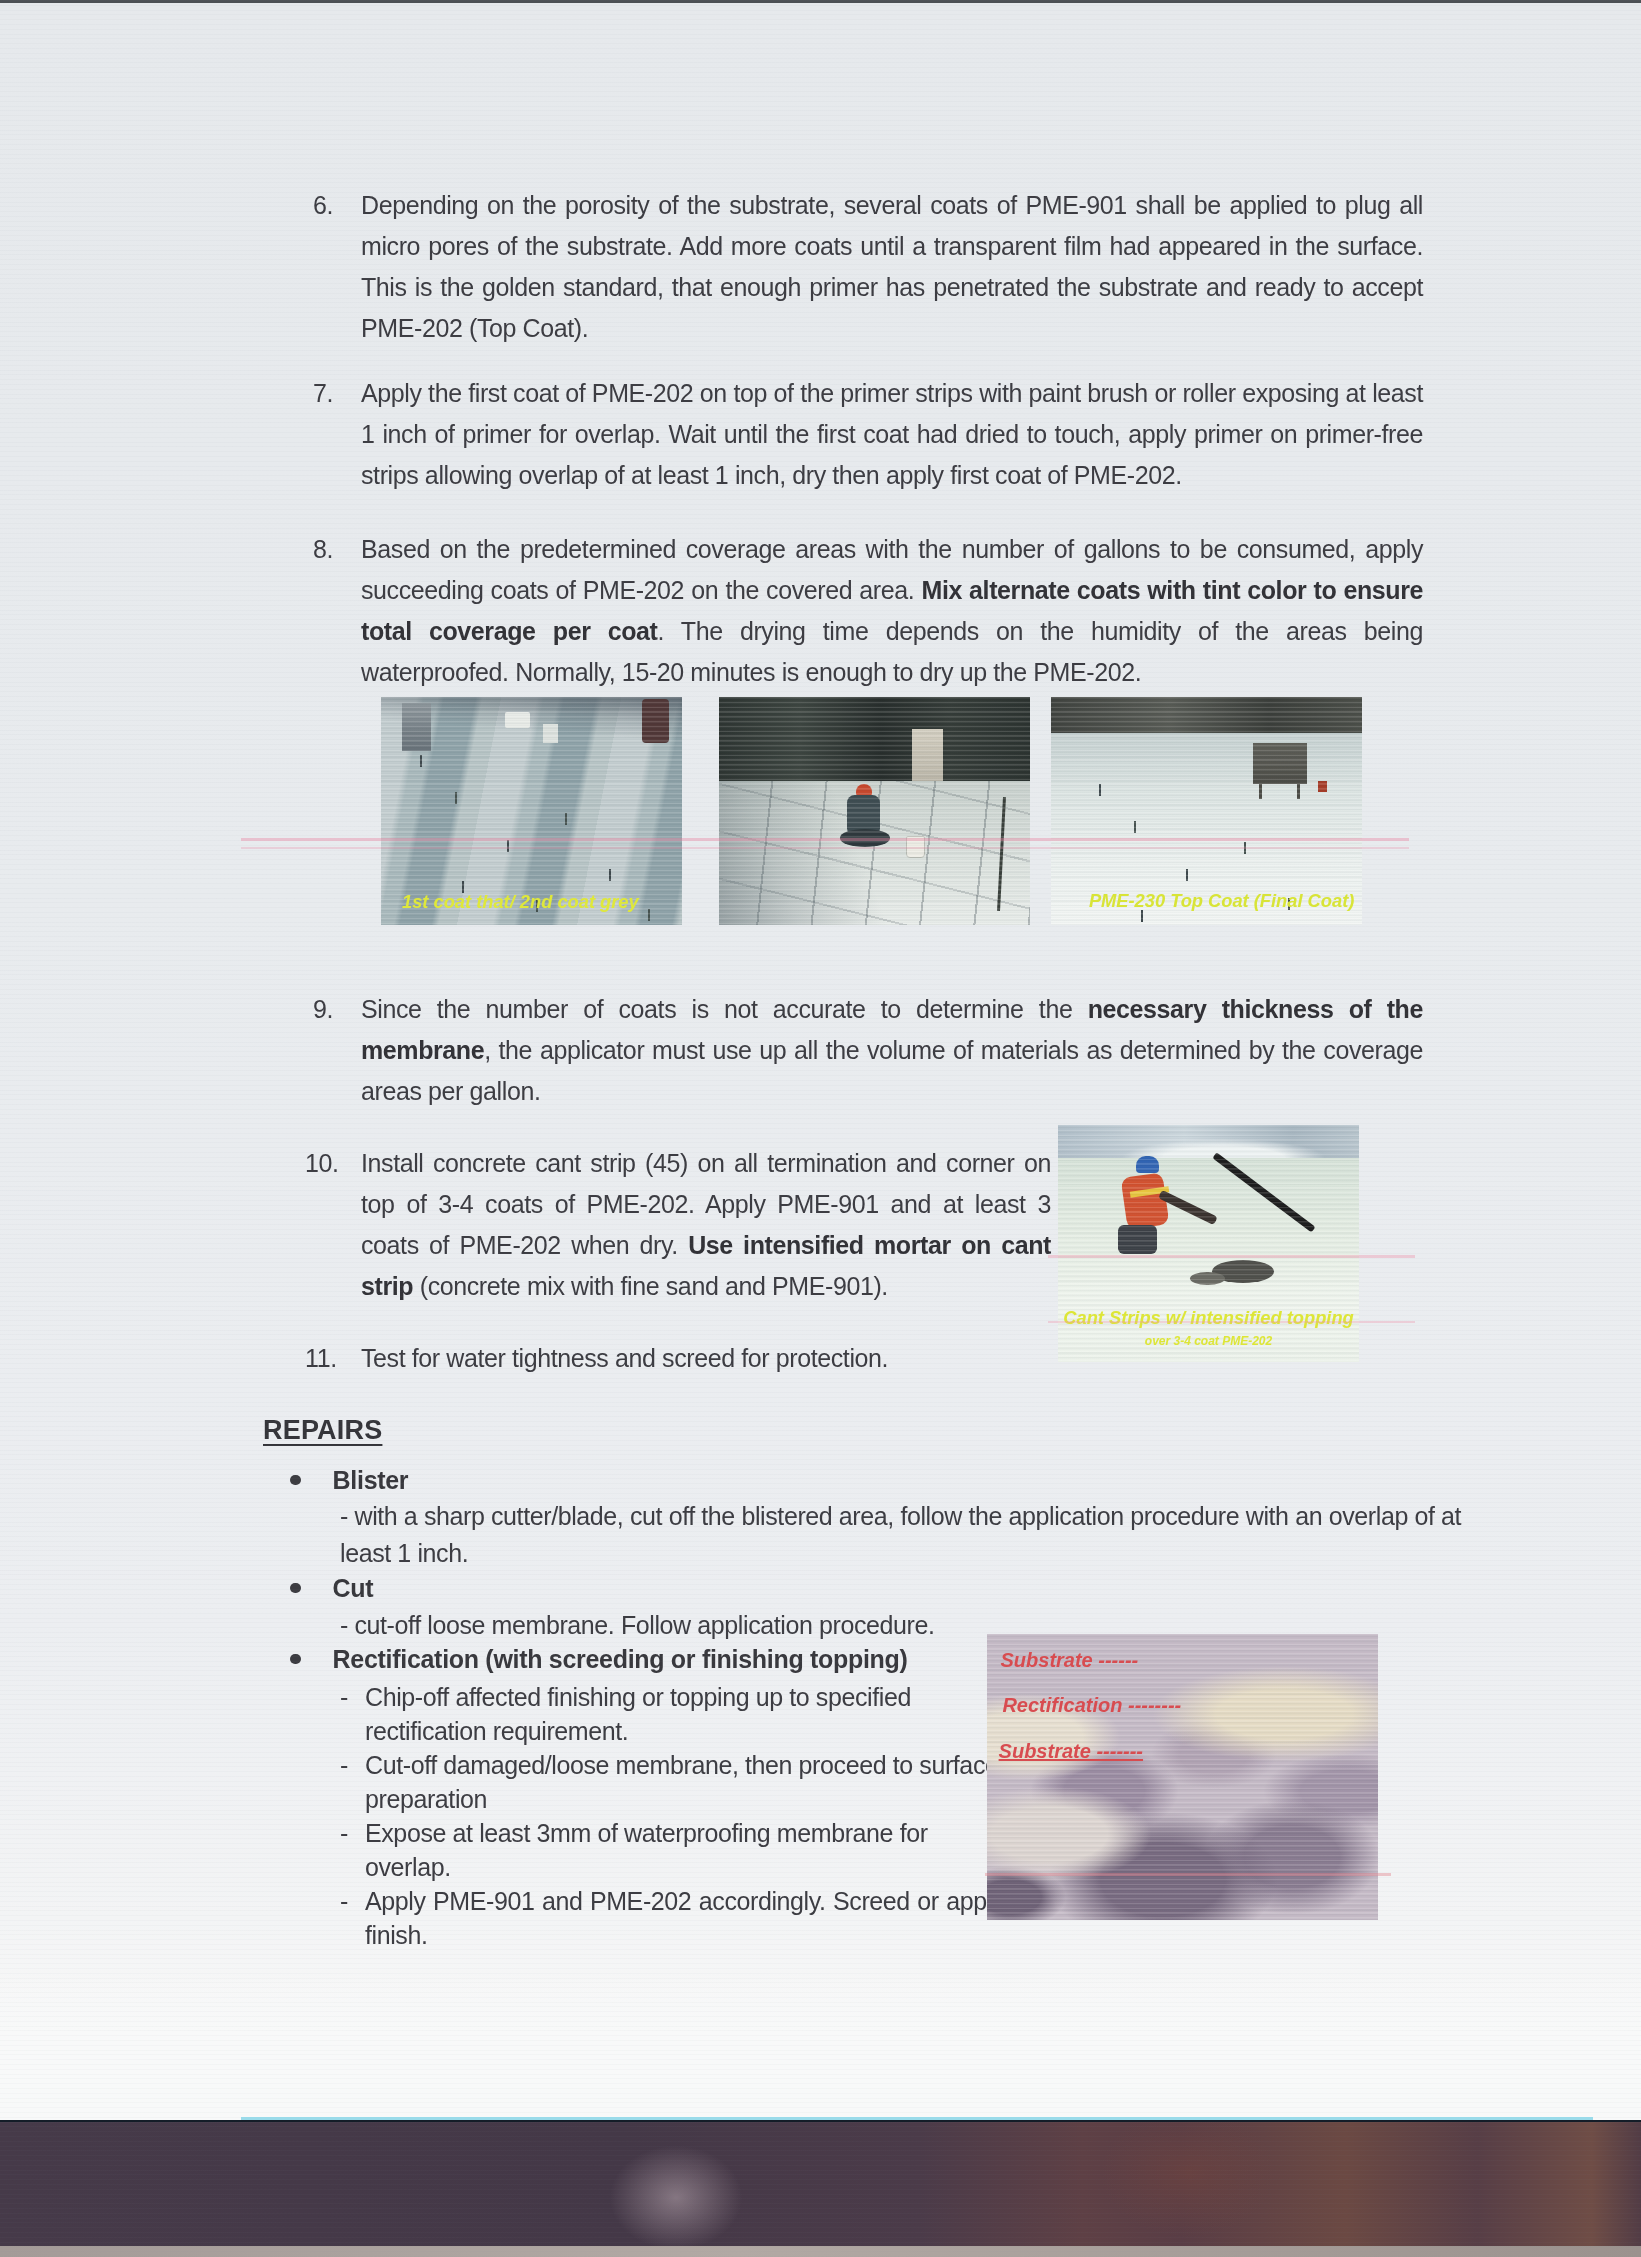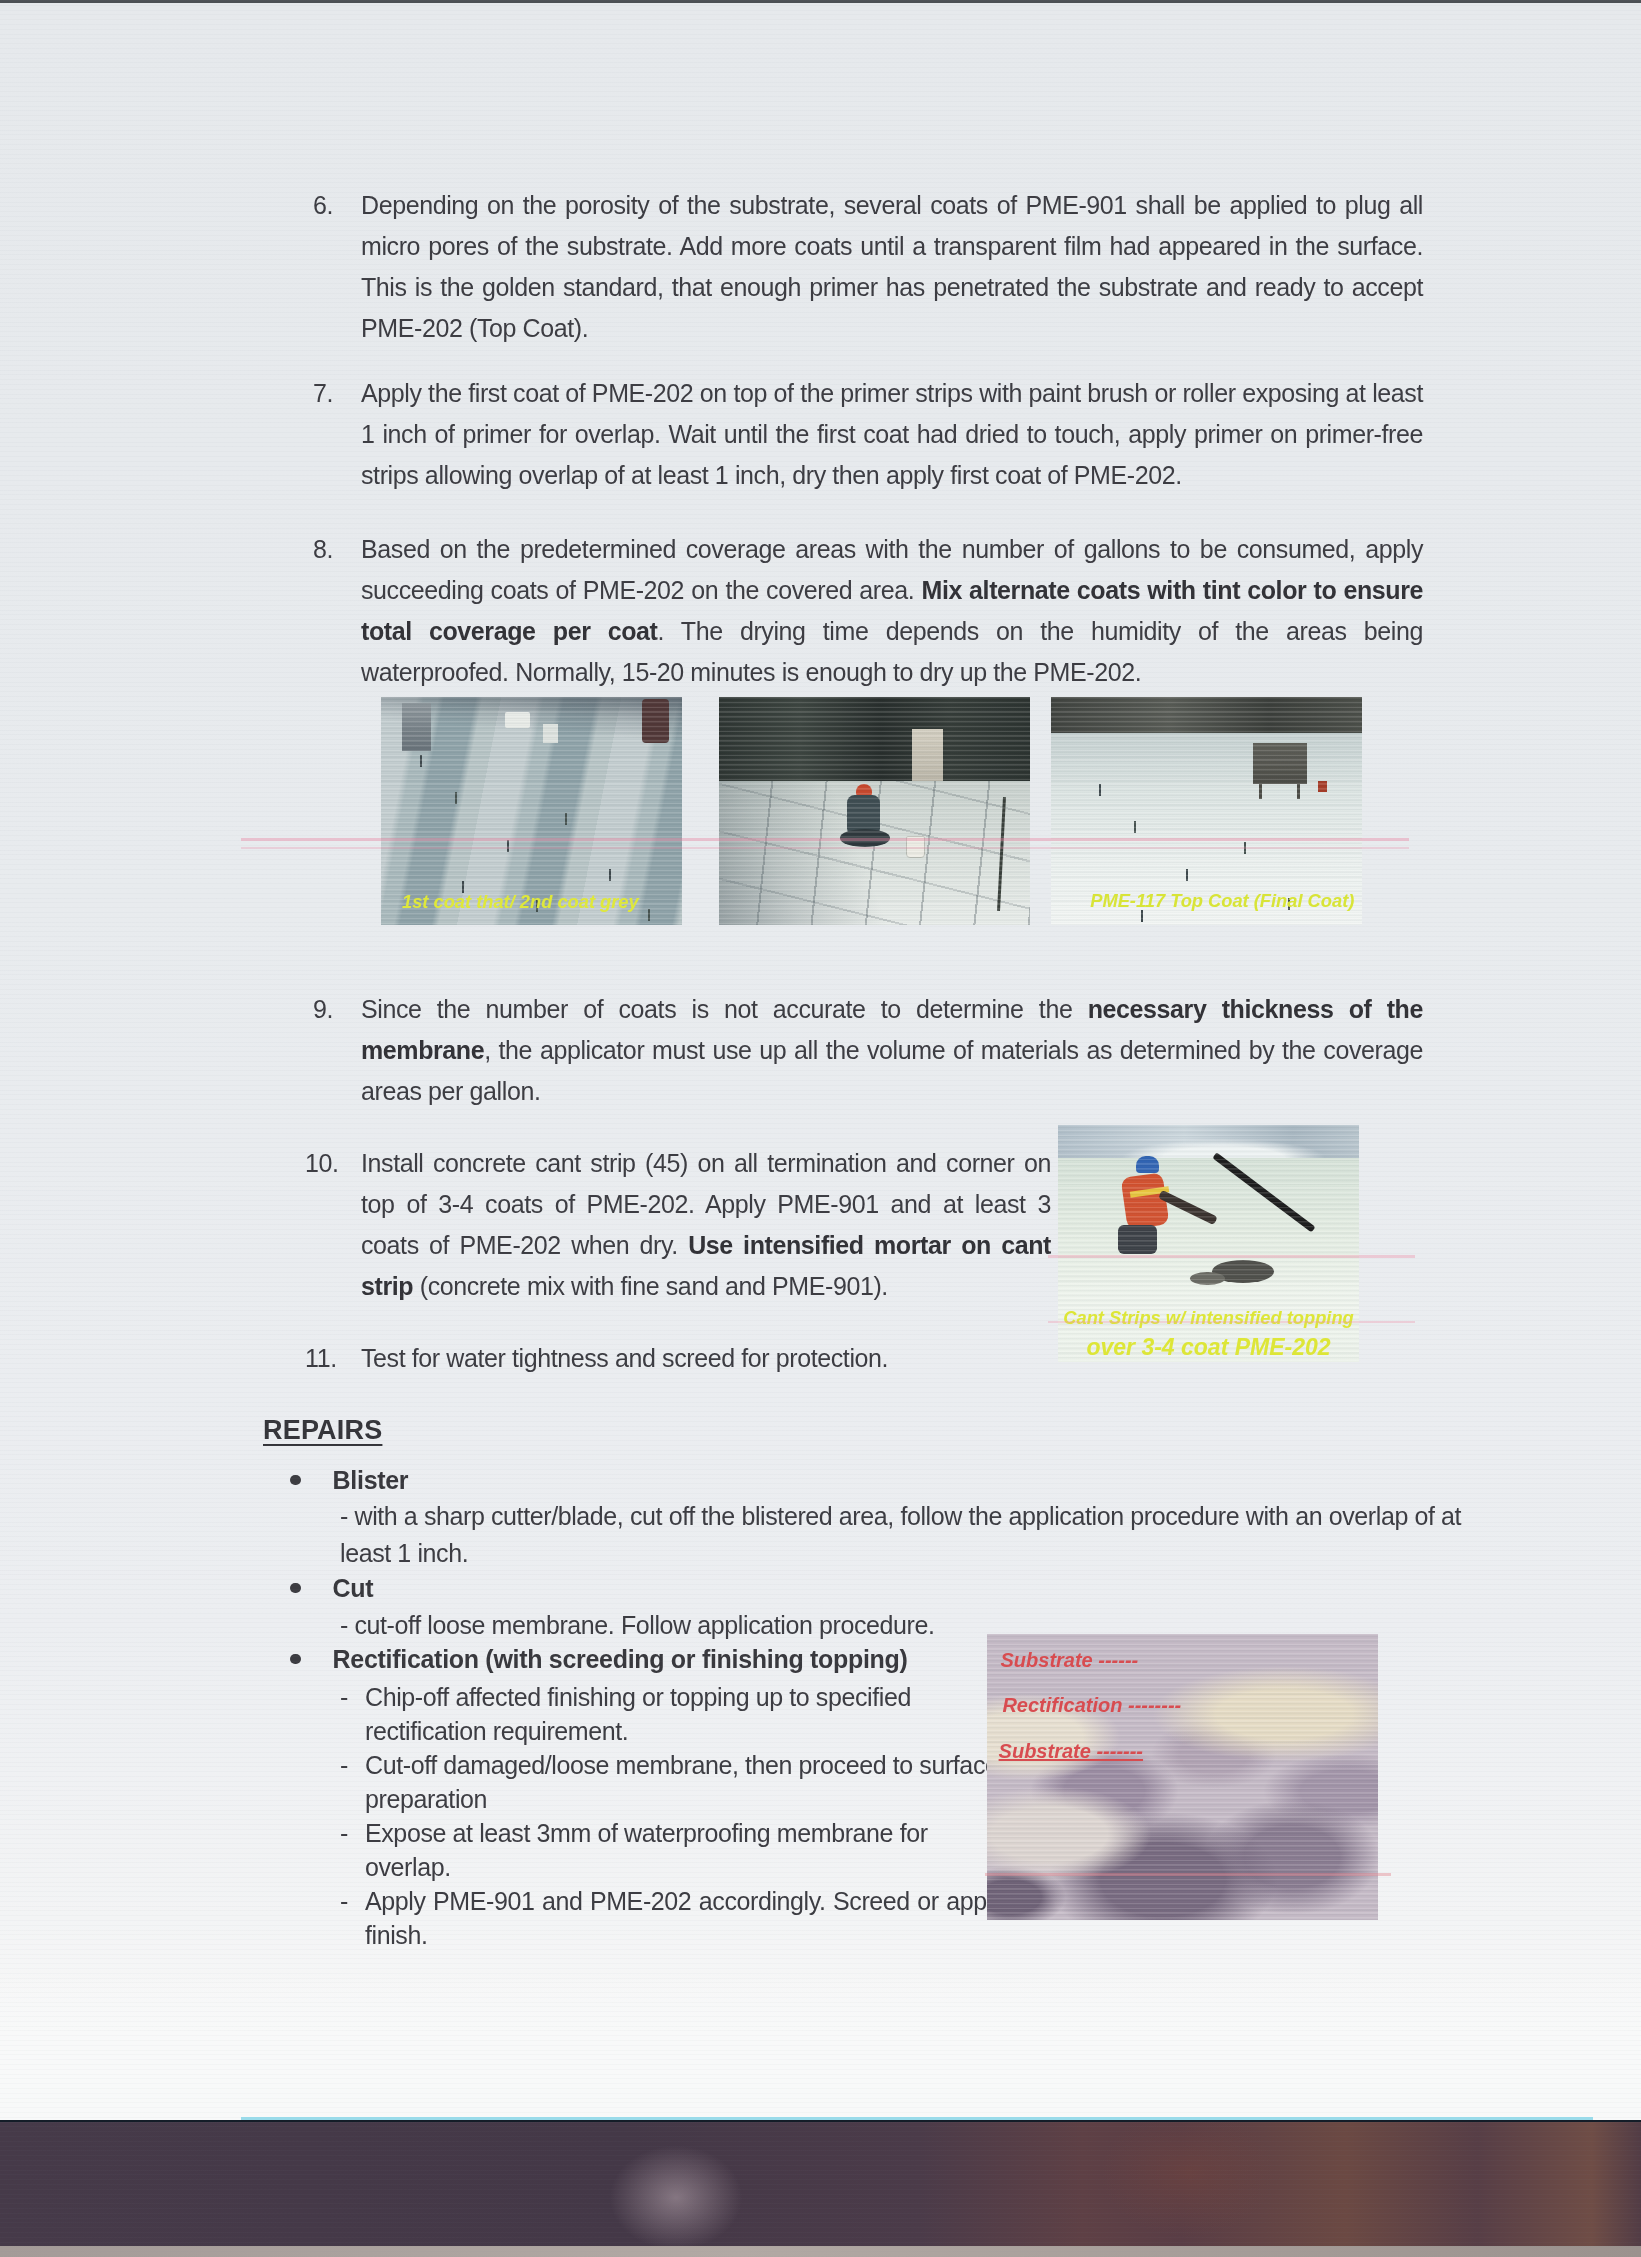--- a/index.html
+++ b/index.html
@@ -174,36 +174,36 @@
 </div>
 
 <div class="photo photo-p3">
   <div class="p3-top"></div>
   <div class="p3-floor"></div>
   <div class="p3-box"></div>
   <div class="p3-leg1"></div>
   <div class="p3-leg2"></div>
   <div class="p3-red"></div>
   <div class="pins" style="left:48px;top:87px;"></div>
-  <div class="cap" style="right:7.7px;bottom:13.5px;font-size:18.3px;color:#d8e437;">PME-117 Top Coat (Final Coat)</div>
+  <div class="cap" style="right:7.7px;bottom:13.5px;font-size:18.3px;color:#d8e437;">PME-230 Top Coat (Final Coat)</div>
 </div>
 
 <div class="photo photo-cant">
   <div class="cant-top"></div>
   <div class="cant-floor"></div>
   <div class="cant-hat"></div>
   <div class="cant-vest"></div>
   <div class="cant-stripe"></div>
   <div class="cant-arm"></div>
   <div class="cant-pants"></div>
   <div class="cant-tool"></div>
   <div class="cant-blob"></div>
   <div class="cant-blob2"></div>
   <div class="cap" style="left:0;top:182px;width:100%;text-align:center;font-size:18.3px;color:#dde637;">Cant Strips w/ intensified topping</div>
-  <div class="cap" style="left:0;top:209px;width:100%;text-align:center;font-size:23px;color:#dde637;">over 3-4 coat PME-202</div>
+  <div class="cap" style="left:0;top:209px;width:100%;text-align:center;font-size:12px;color:#dde637;">over 3-4 coat PME-202</div>
 </div>
 
 <div class="rep-head">REPAIRS</div>
 
 <div class="bullet" style="left:290px;top:1462px;">
   <div class="dot"></div>
   <div class="lbl">Blister</div>
 </div>
 <div class="desc" style="left:340px;top:1498px;width:1125px;">- with a sharp cutter/blade, cut off the blistered area, follow the application procedure with an overlap of at least 1 inch.</div>
 

